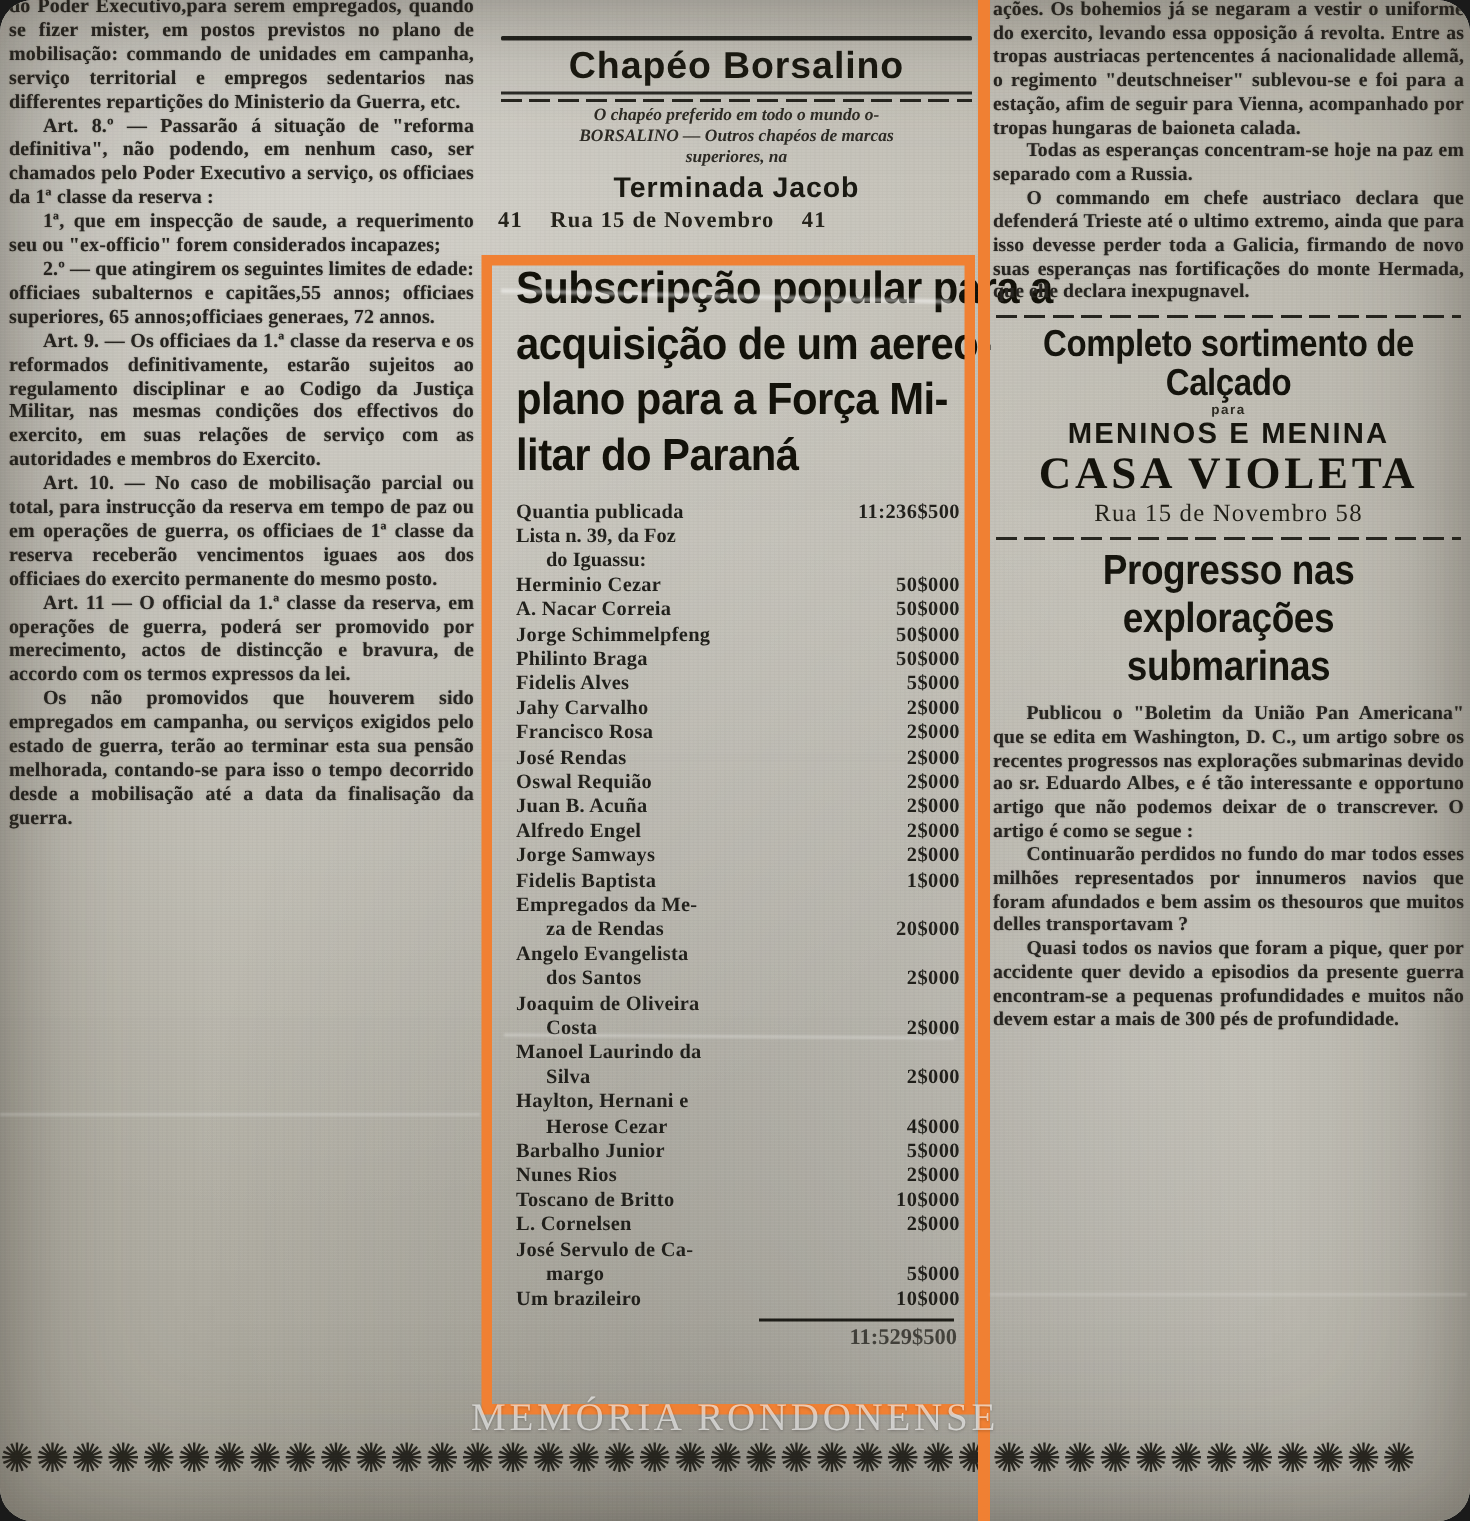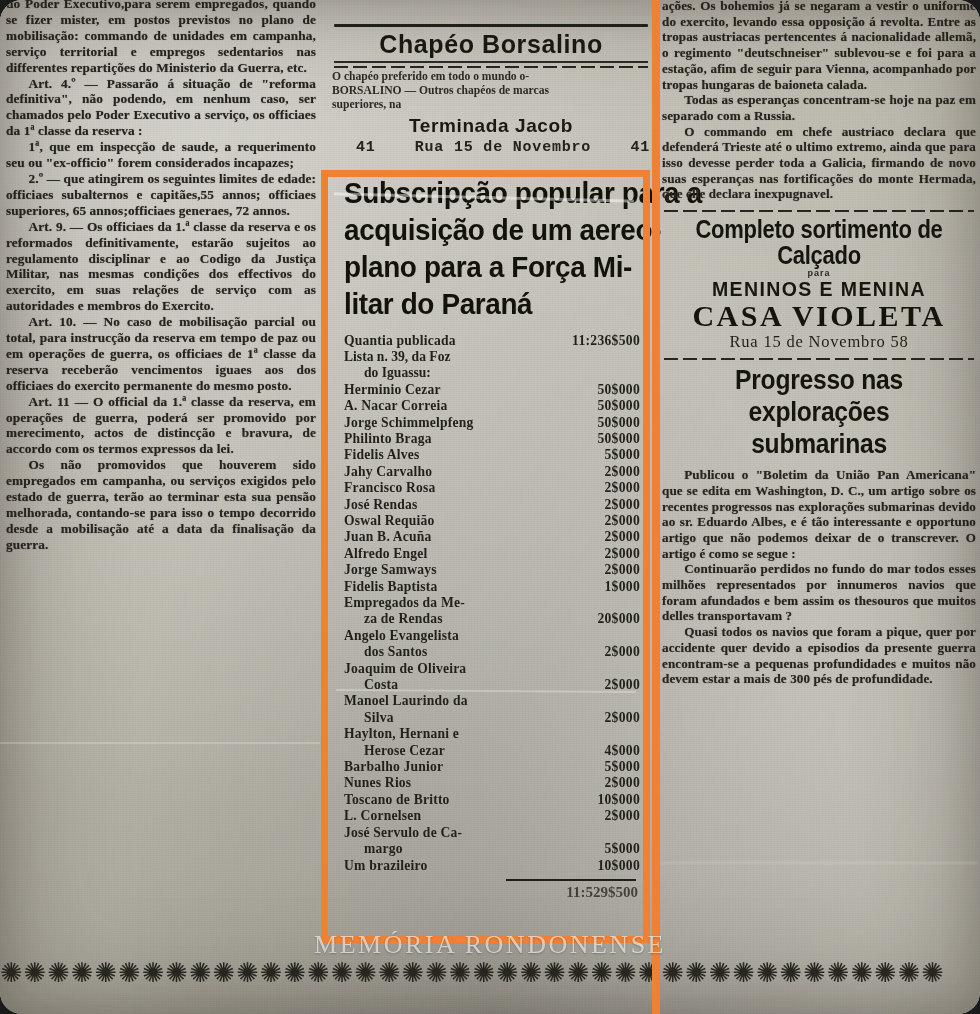--- a/index.html
+++ b/index.html
@@ -80,37 +80,39 @@
     font-size:25px;
     text-align:center;
     letter-spacing:.6px;
     color:#18170f;
     line-height:28px;
   }
   .ad-sub{
     font-family:"Liberation Serif", serif;
     font-size:11.6px;
     font-weight:700;
+    text-align:center;
     line-height:14px;
     color:#2c2a24;
+    font-style:italic;
   }
   .ad-store{
     font-family:"Liberation Sans", sans-serif;
     font-weight:700;
     font-size:19px;
     text-align:center;
     letter-spacing:.6px;
     color:#1a1912;
     margin-top:3px;
   }
   .ad-addr{
-    font-family:Liberation Mono, monospace;
+    font-family:Liberation Serif, serif;
     font-size:15px;
     font-weight:700;
-    text-align:right;
+    text-align:left;
     letter-spacing:.8px;
     color:#232119;
     margin-top:2px;
   }
   .ad-addr .num{font-weight:700;}
 
   
   #highlight-box{
     position:absolute;
     left:321px;
@@ -258,21 +260,21 @@
 </style>
 </head>
 <body>
 
 <div id="page">
   <div id="paper"></div>
 
   <div class="col" id="col-left">
     <div class="body-text">
       <p class="p0">do Poder Executivo,para serem empregados, quando se fizer mister, em postos previstos no plano de mobilisação: commando de unidades em campanha, serviço territorial e empregos sedentarios nas differentes repartições do Ministerio da Guerra, etc.</p>
-      <p class="indent">Art. 4.º — Passarão á situação de "reforma definitiva", não podendo, em nenhum caso, ser chamados pelo Poder Executivo a serviço, os officiaes da 1ª classe da reserva :</p>
+      <p class="indent">Art. 8.º — Passarão á situação de "reforma definitiva", não podendo, em nenhum caso, ser chamados pelo Poder Executivo a serviço, os officiaes da 1ª classe da reserva :</p>
       <p class="indent">1ª, que em inspecção de saude, a requerimento seu ou "ex-officio" forem considerados incapazes;</p>
       <p class="indent">2.º — que atingirem os seguintes limites de edade: officiaes subalternos e capitães,55 annos; officiaes superiores, 65 annos;officiaes generaes, 72 annos.</p>
       <p class="indent">Art. 9. — Os officiaes da 1.ª classe da reserva e os reformados definitivamente, estarão sujeitos ao regulamento disciplinar e ao Codigo da Justiça Militar, nas mesmas condições dos effectivos do exercito, em suas relações de serviço com as autoridades e membros do Exercito.</p>
       <p class="indent">Art. 10. — No caso de mobilisação parcial ou total, para instrucção da reserva em tempo de paz ou em operações de guerra, os officiaes de 1ª classe da reserva receberão vencimentos iguaes aos dos officiaes do exercito permanente do mesmo posto.</p>
       <p class="indent">Art. 11 — O official da 1.ª classe da reserva, em operações de guerra, poderá ser promovido por merecimento, actos de distincção e bravura, de accordo com os termos expressos da lei.</p>
       <p class="indent">Os não promovidos que houverem sido empregados em campanha, ou serviços exigidos pelo estado de guerra, terão ao terminar esta sua pensão melhorada, contando-se para isso o tempo decorrido desde a mobilisação até a data da finalisação da guerra.</p>
     </div>
   </div>
 
   <div class="col" id="col-mid">

